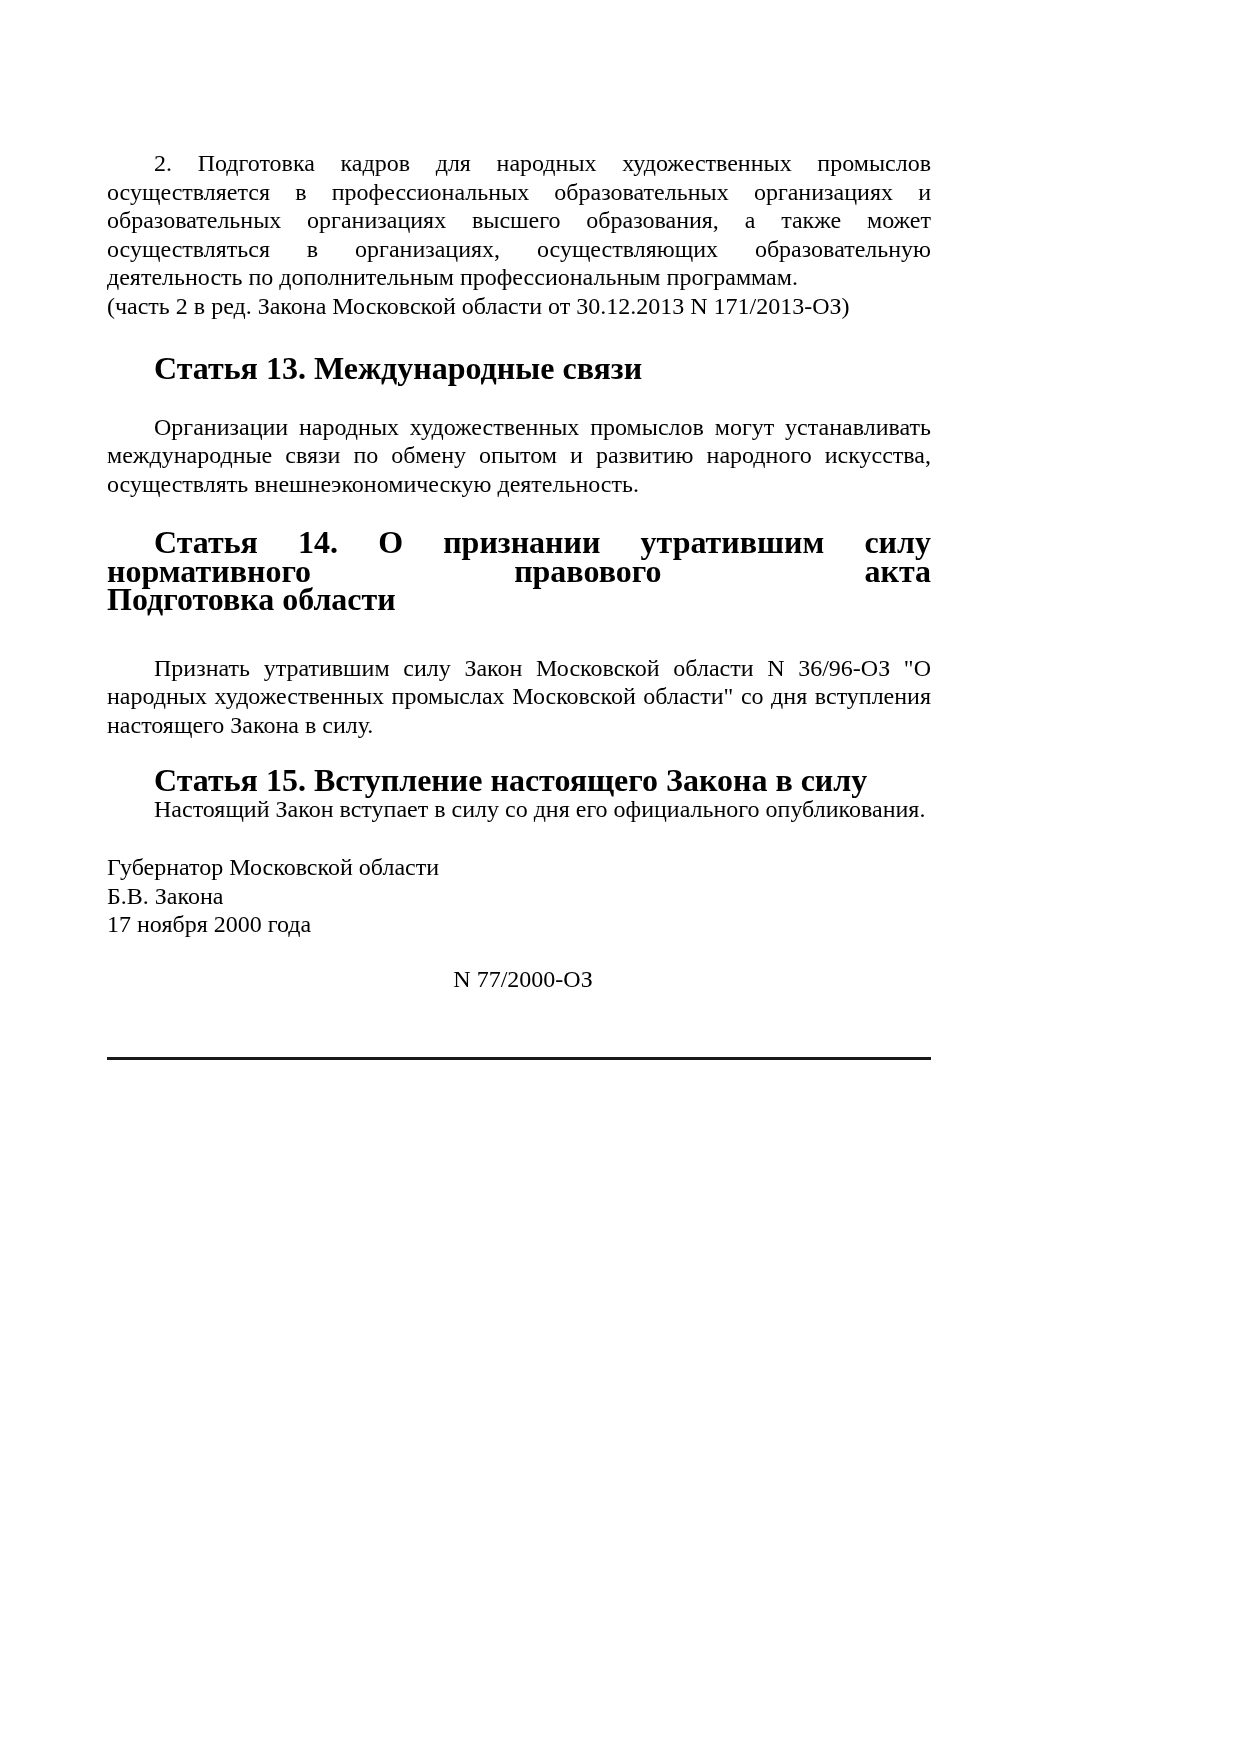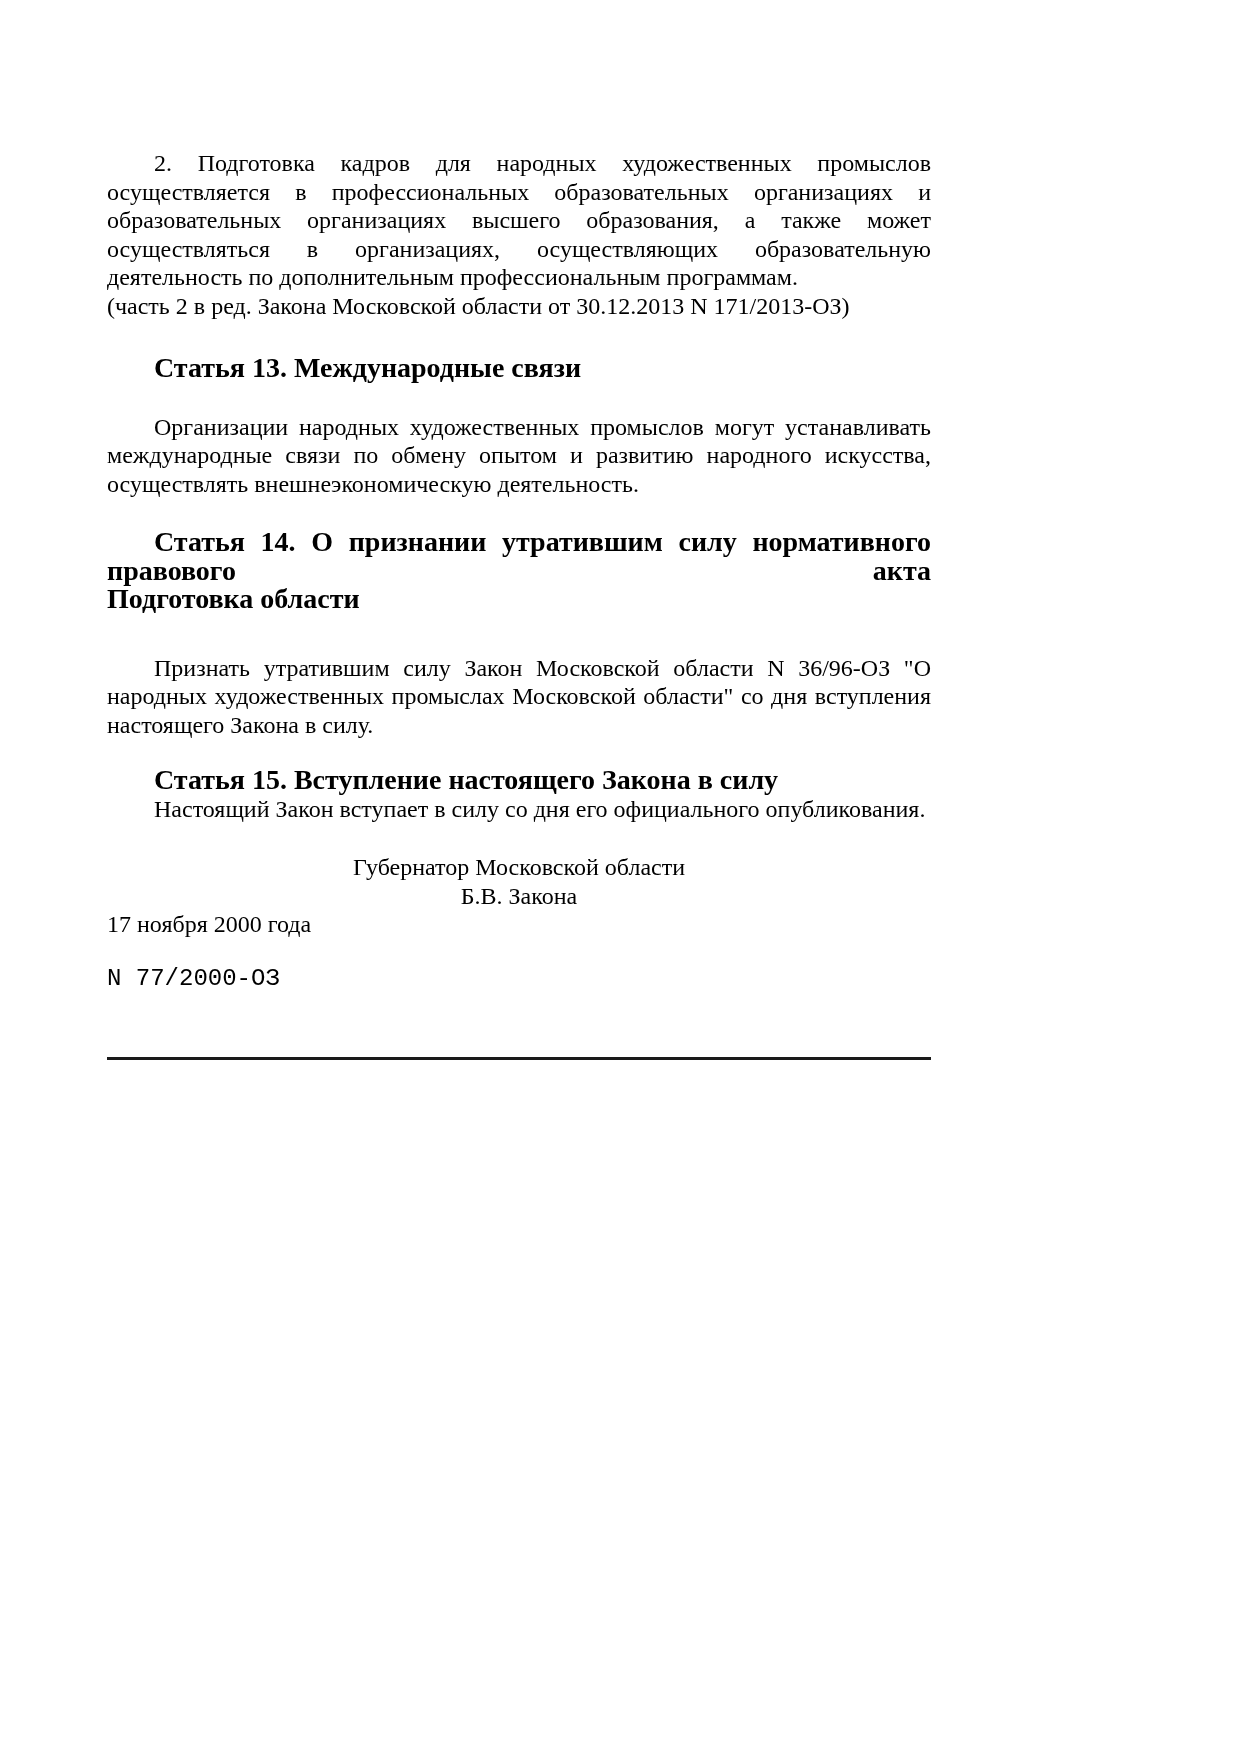--- a/index.html
+++ b/index.html
@@ -26,21 +26,21 @@
     text-indent: 47px;
   }
   .note {
     margin: 0;
     text-align: left;
     text-indent: 0;
   }
   .heading {
     margin: 0;
     font-weight: bold;
-    font-size: 28px;
+    font-size: 32px;
     line-height: 28.5px;
     text-indent: 47px;
     text-align: justify;
   }
   .heading-13 { margin-top: 34px; }
   .body-13   { margin-top: 30px; }
   .heading-14 { margin-top: 30px; text-indent: 0; }
   .heading-14 .h-line1 {
     display: block;
     text-indent: 47px;
@@ -49,31 +49,30 @@
   }
   .heading-14 .h-line2 {
     display: block;
     text-align: left;
   }
   .body-14   { margin-top: 40px; }
   .heading-15 { margin-top: 27px; }
   .body-15   { }
   .signature {
     margin: 30px 0 0 0;
-    text-align: center;
+    text-align: left;
   }
   .signature .sig-line { display: block; }
   .date-line {
     margin: 0;
     text-align: left;
   }
   .number-line {
-    margin: 26px 0 0 0;
-    text-align: left;
-    font-family: Liberation Mono, monospace;
+    margin: 26px 0 0 8px;
+    text-align: center;
   }
   .separator {
     margin: 64px 0 0 0;
     border: none;
     height: 3px;
     background: #1a1a1a;
     width: 100%;
   }
 </style>
 </head>

